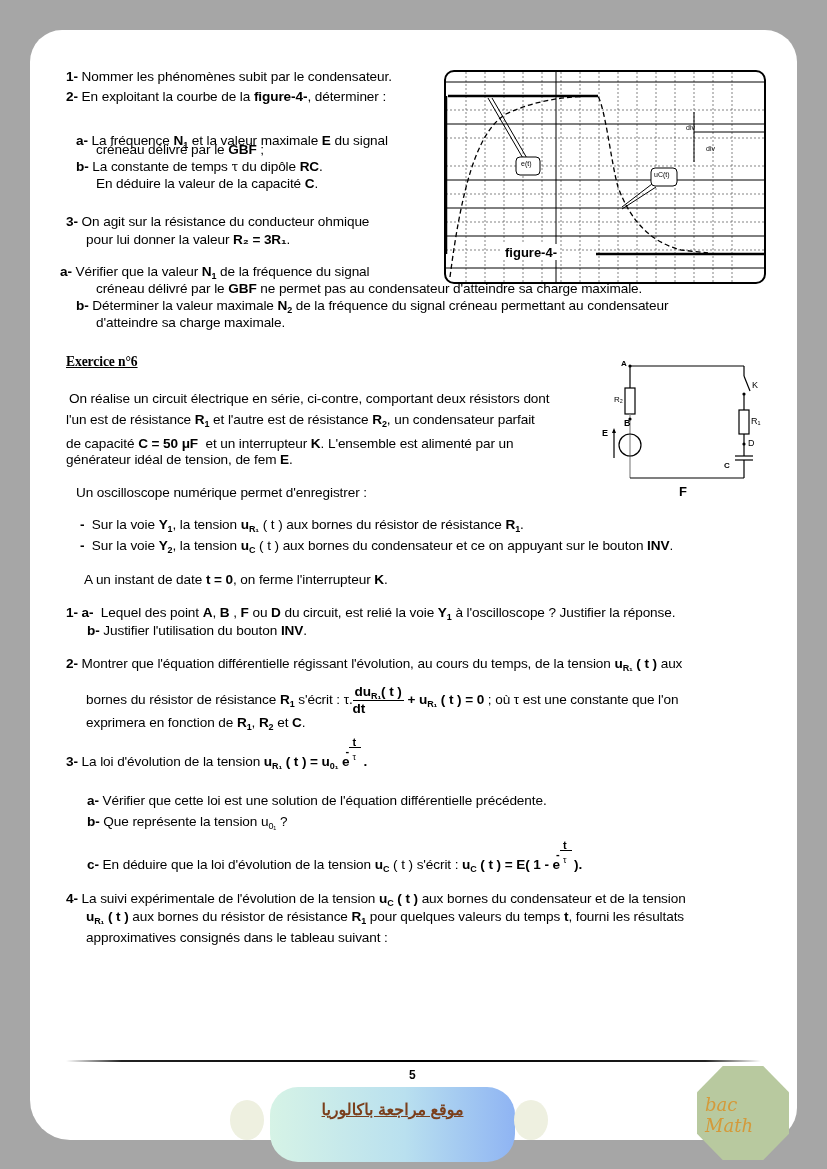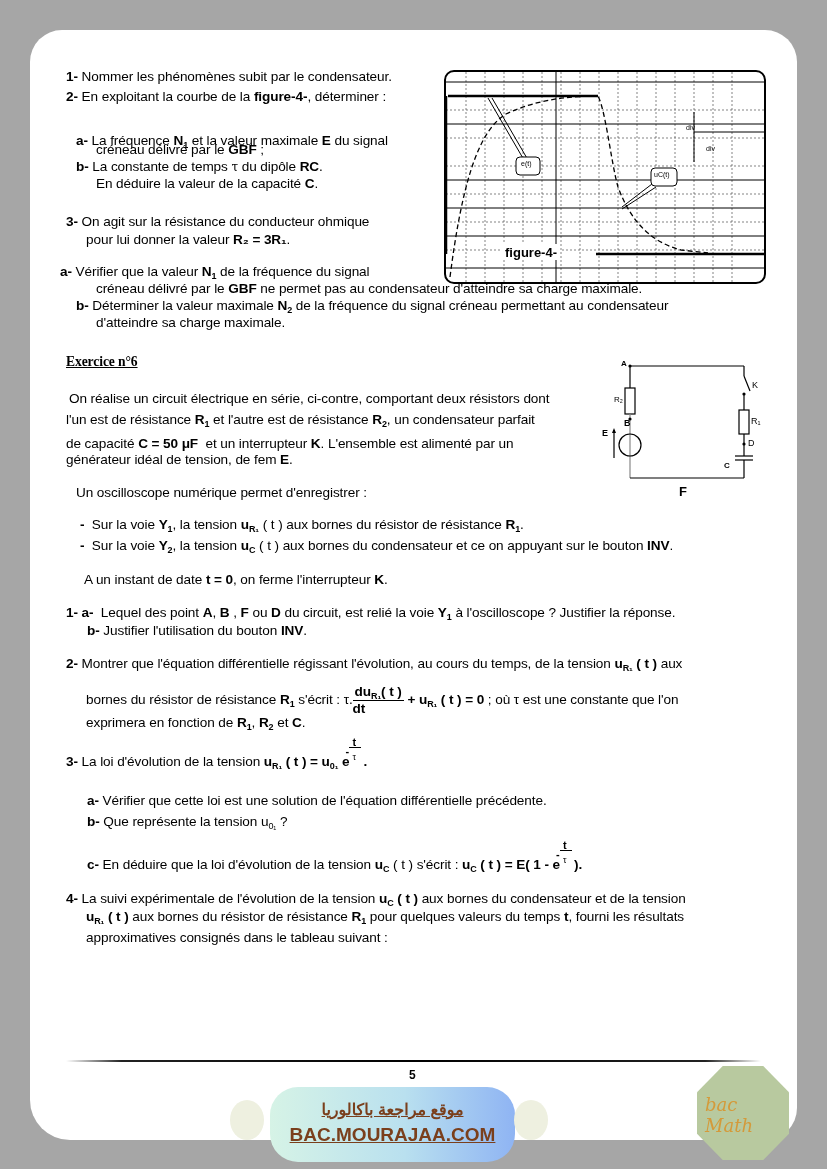--- a/index.html
+++ b/index.html
@@ -231,19 +231,18 @@
   <span style="position:absolute;left:124px;top:103px;font-size:8px;font-weight:bold;">C</span>
   <span style="position:absolute;left:79px;top:126px;font-size:13px;font-weight:bold;">F</span>
 </div>
 
 <div class="hr"></div>
 <div class="pagenum">5</div>
 
 <div class="logo-circle" style="left:230px;top:1100px;"></div>
 <div class="banner">
   <span class="ar" dir="rtl">موقع مراجعة  باكالوريا</span>
-  <span class="lat">BAC.MOURAJAA.COM</span>
 </div>
 <div class="logo-circle" style="left:514px;top:1100px;"></div>
 
 <div class="bacmath">
     <span>bac Math</span>
   </div>
 
 </body></html>

